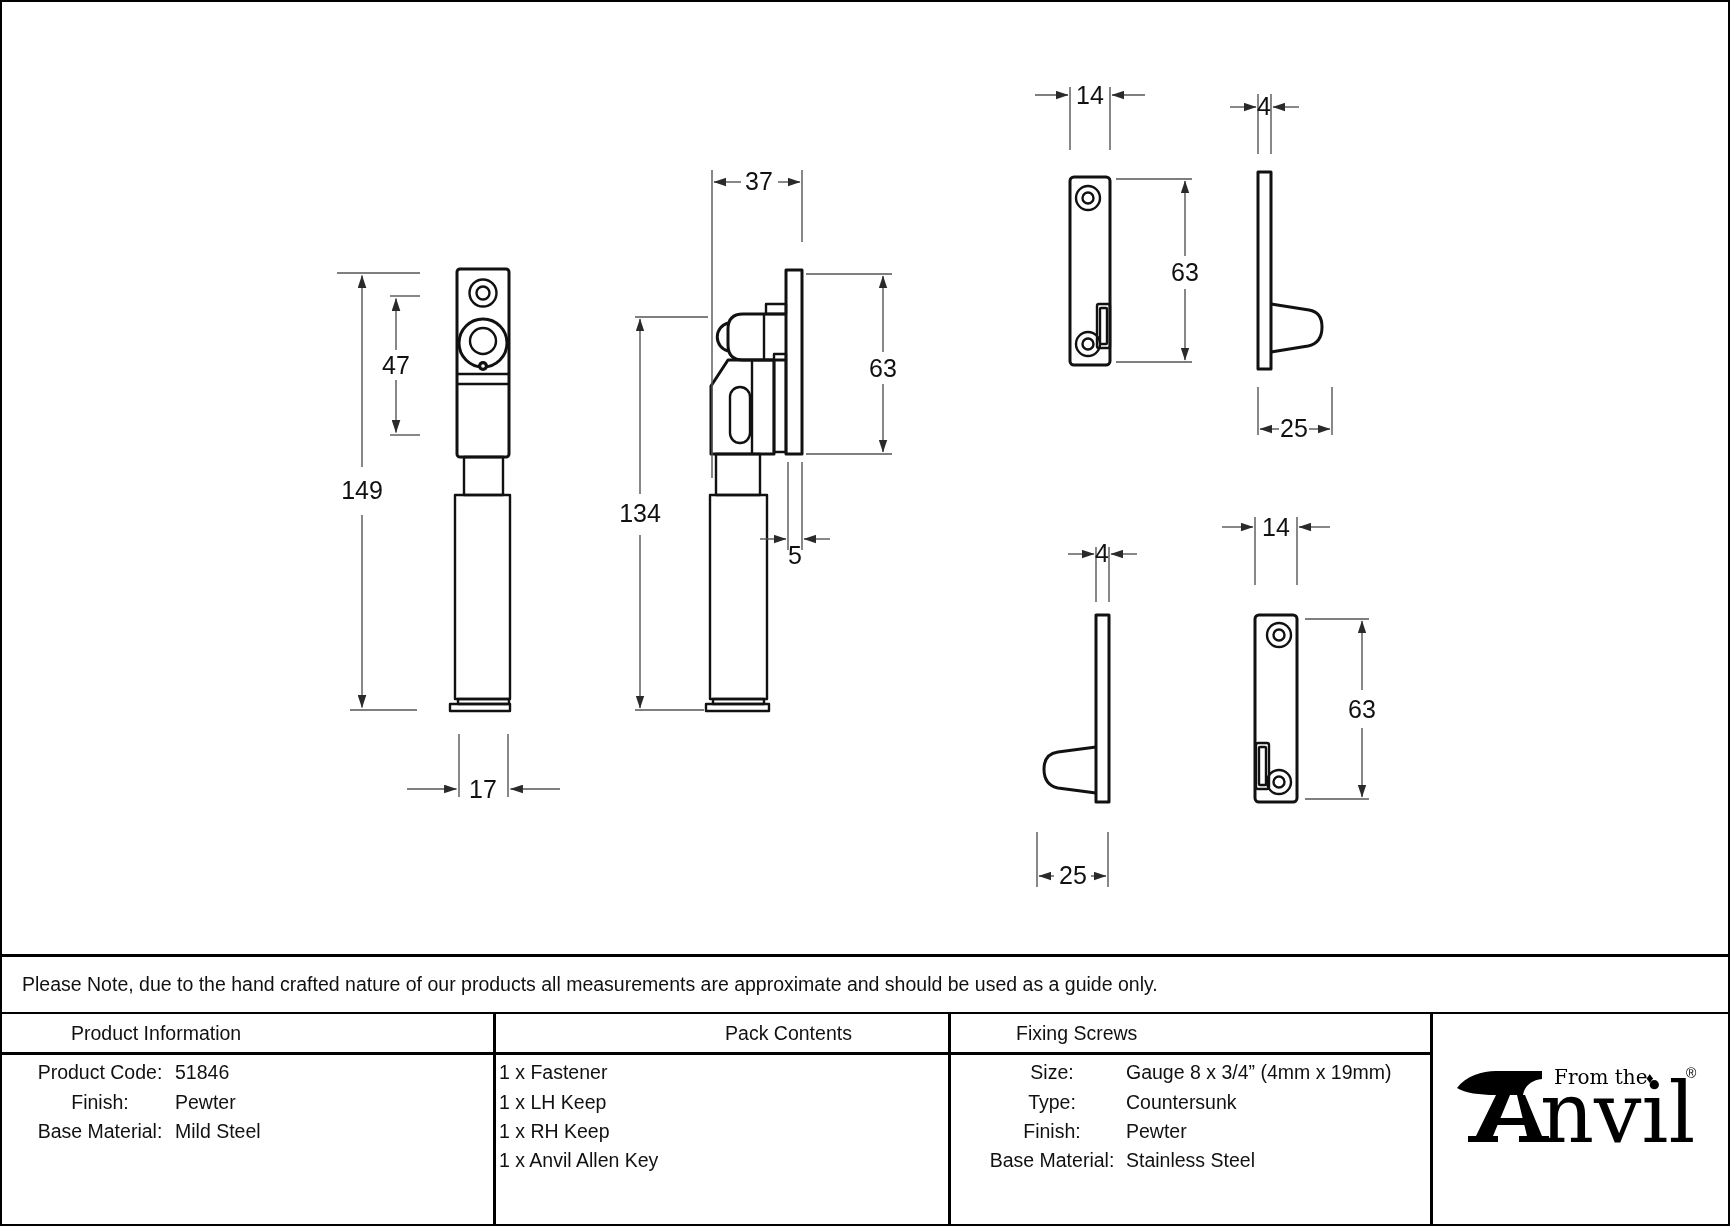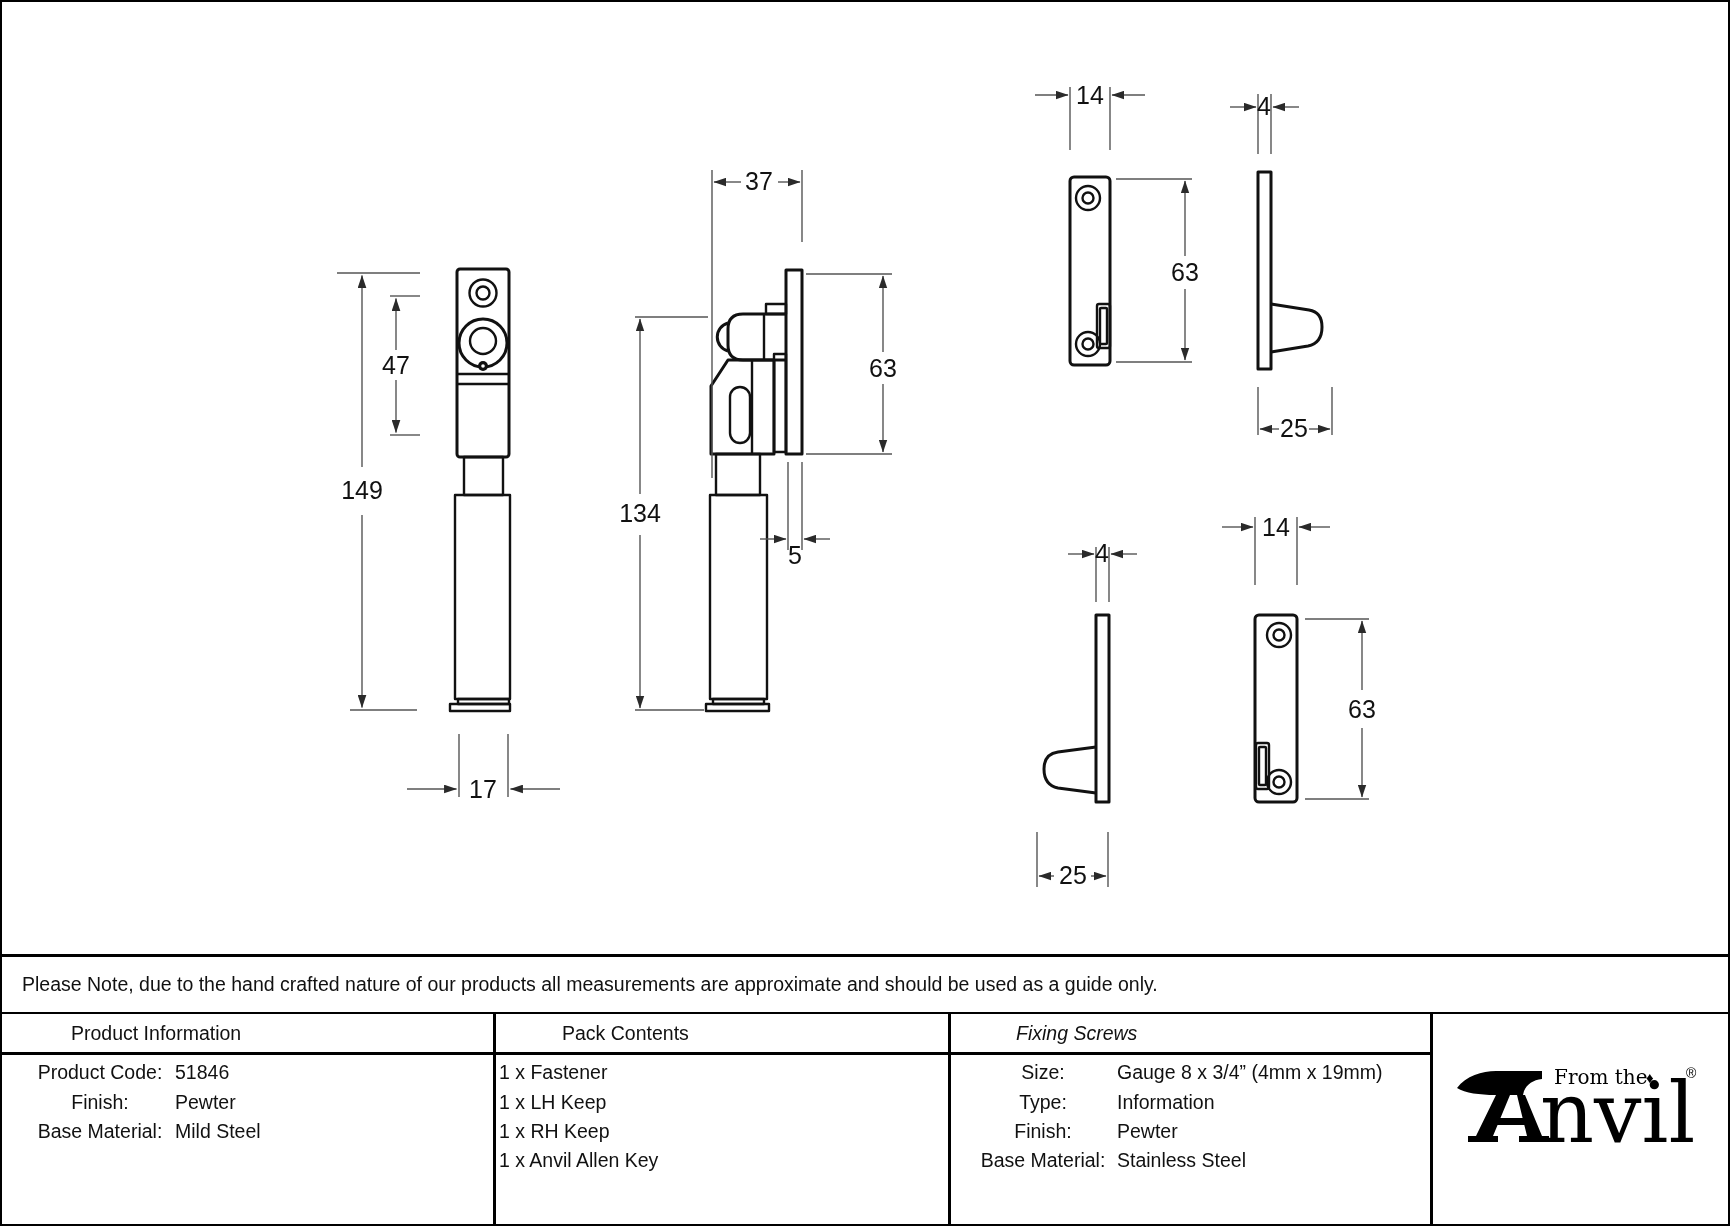--- a/index.html
+++ b/index.html
@@ -11,21 +11,21 @@
   .dim{stroke:#555;stroke-width:1.4;fill:none;}
   .dimt{font-family:"Liberation Sans",sans-serif;font-size:25px;fill:#111;text-anchor:middle;}
   .note{position:absolute;left:0;top:952px;width:1730px;height:60px;border-top:3px solid #000;border-bottom:2.5px solid #000;
         box-sizing:border-box;display:flex;align-items:center;padding-left:20px;font-size:19.5px;}
   .vline{position:absolute;top:1012px;bottom:0;width:2.5px;background:#000;}
   .hdiv{position:absolute;left:0;top:1050px;width:1430px;height:2.5px;background:#000;}
   .th{position:absolute;top:1012px;height:38px;display:flex;align-items:center;font-size:19.5px;margin-left:48px;}
   .cell{position:absolute;top:1056px;font-size:19.5px;text-align:center;}
   .row{display:flex;align-items:center;height:29.4px;}
   .lbl1{margin-left:23px;width:150px;flex:none;}
-  .lbl3{margin-left:19px;width:148px;flex:none;}
+  .lbl3{margin-left:28px;width:148px;flex:none;}
   .item2{margin-left:4px;}
   .logo-cell{position:absolute;left:1430px;top:1012px;width:298px;height:172px;}
   .logo-svg{position:absolute;left:18px;top:40px;}
   .serif{font-family:"DejaVu Serif","Liberation Serif",serif;}
 </style>
 </head>
 <body>
 
 <div class="sheet">
 
@@ -213,24 +213,24 @@
   </div>
 
   <div class="vline" style="left:491px;"></div>
   <div class="vline" style="left:946px;"></div>
   <div class="vline" style="left:1428px;"></div>
   <div class="hdiv"></div>
 
   <div class="th" style="left:0;width:491px;padding-left:21px;">
     <span>Product Information</span>
   </div>
-  <div class="th" style="left:493px;width:453px;padding-left:19px;">
+  <div class="th" style="left:493px;width:453px;padding-left:19px;justify-content:center;">
     <span>Pack Contents</span>
   </div>
-  <div class="th" style="left:948px;width:480px;padding-left:18px;font-style:italic;">
+  <div class="th" style="left:948px;width:480px;padding-left:18px;">
     <span>Fixing Screws</span>
   </div>
 
   <div class="cell" style="left:0;width:491px;">
     <div class="row">
       <span class="lbl1">Product Code:</span>
       <span>51846</span>
     </div>
     <div class="row">
       <span class="lbl1">Finish:</span>
@@ -257,21 +257,21 @@
       </div>
   </div>
 
   <div class="cell" style="left:948px;width:480px;">
     <div class="row">
       <span class="lbl3">Size:</span>
       <span>Gauge 8 x 3/4” (4mm x 19mm)</span>
     </div>
     <div class="row">
       <span class="lbl3">Type:</span>
-      <span>Information</span>
+      <span>Countersunk</span>
     </div>
     <div class="row">
       <span class="lbl3">Finish:</span>
       <span>Pewter</span>
     </div>
     <div class="row">
       <span class="lbl3">Base Material:</span>
       <span>Stainless Steel</span>
     </div>
   </div>

